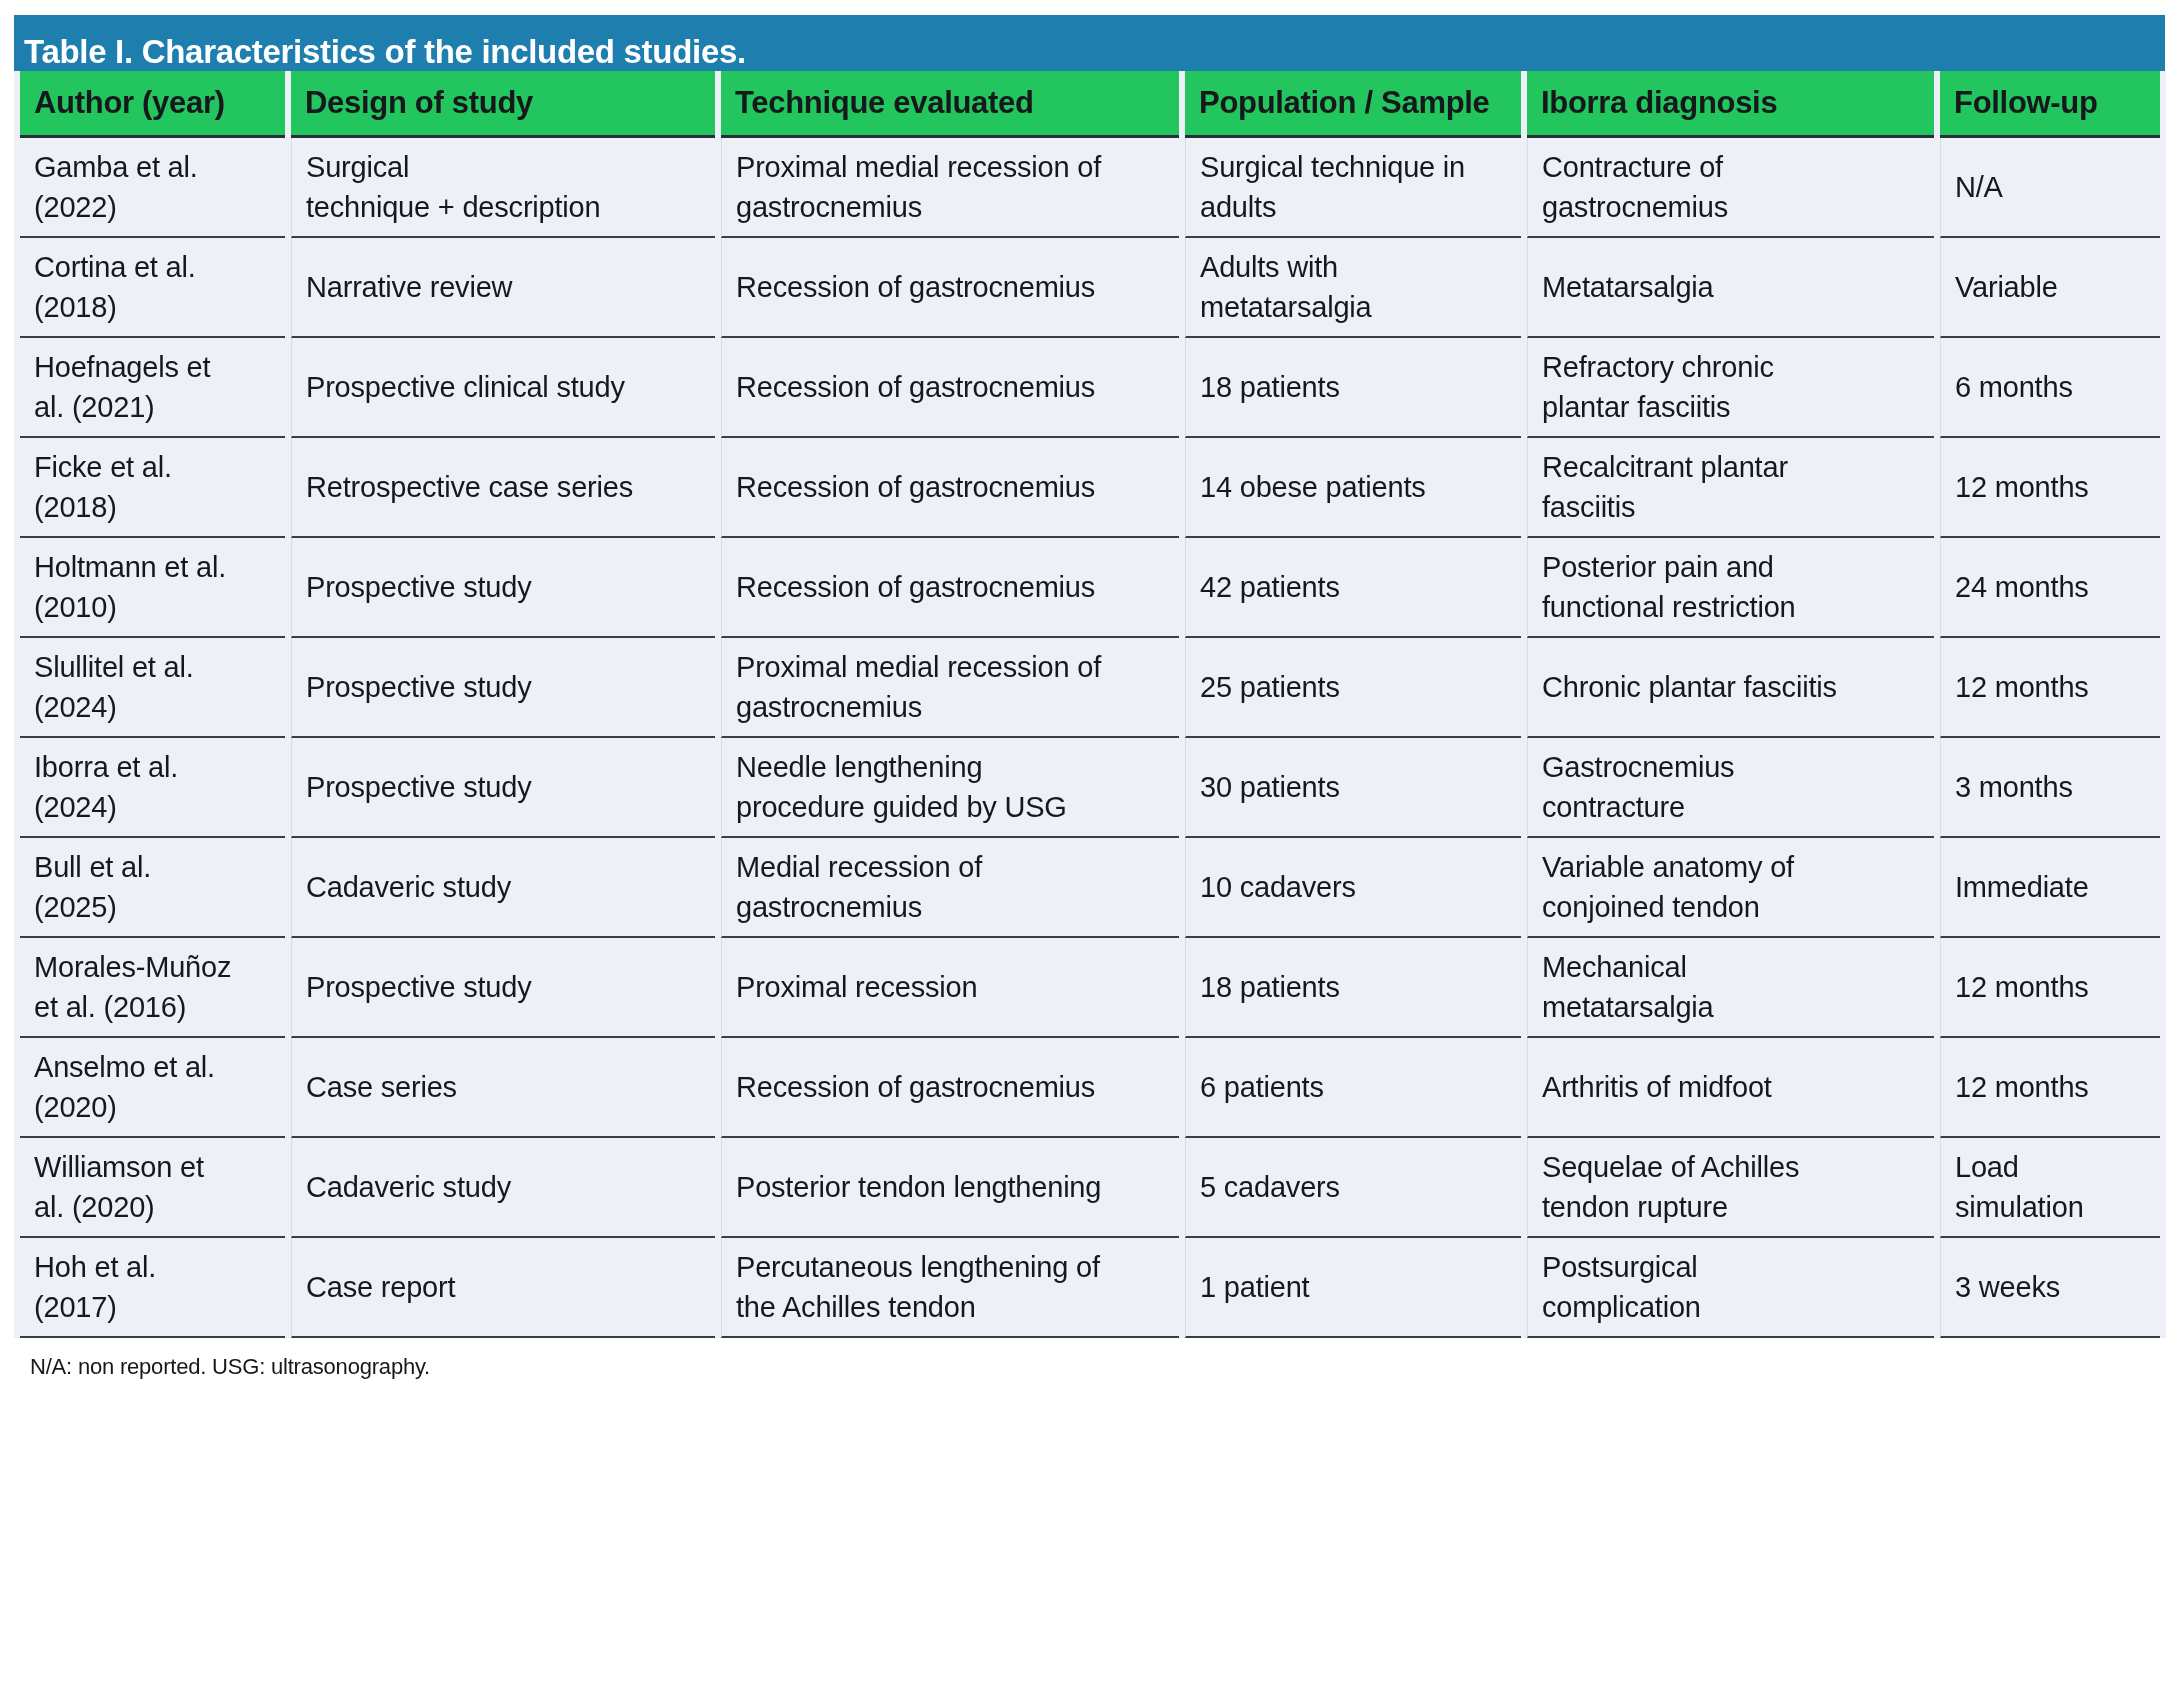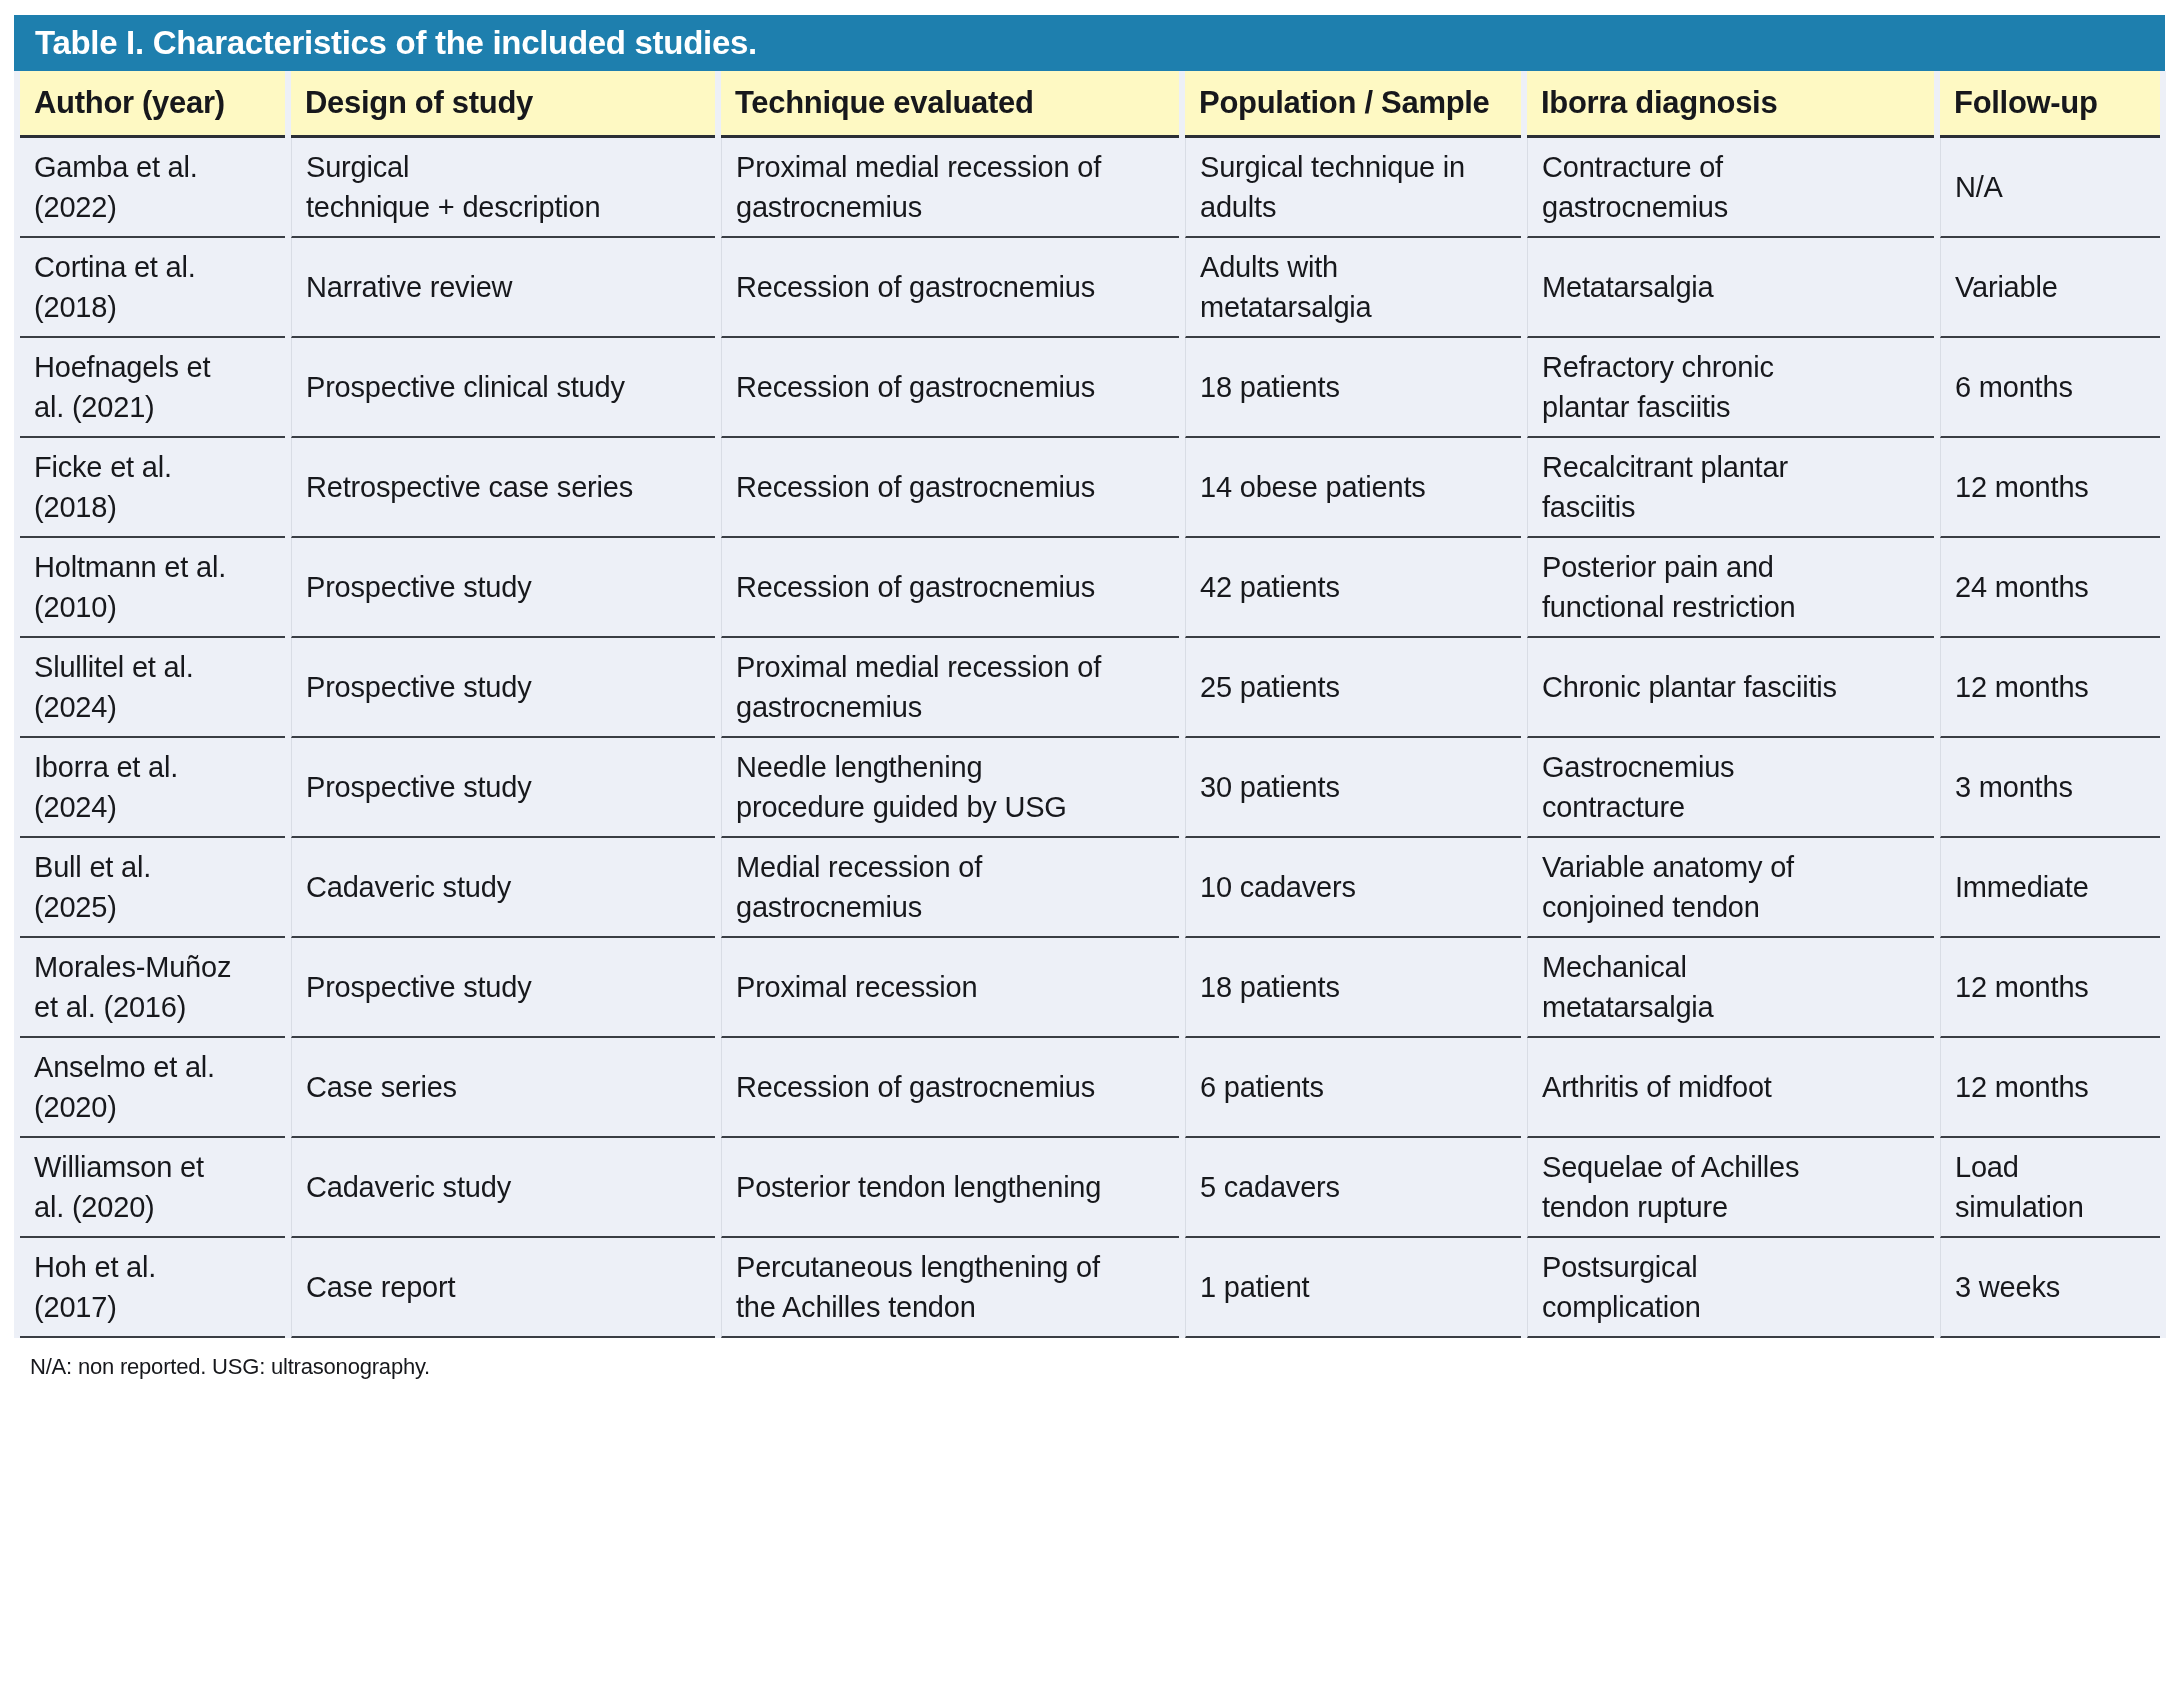--- a/index.html
+++ b/index.html
@@ -16,22 +16,22 @@
     position: absolute;
     left: 14px;
     top: 15px;
     width: 2151px;
   }
   .title-bar {
     background: #1e7fae;
     color: #ffffff;
     height: 56px;
     display: flex;
-    align-items: center;
-    padding-left: 21px;
+    align-items: flex-end;
+    padding-left: 10px;
     box-sizing: border-box;
     font-size: 33px;
     font-weight: bold;
     letter-spacing: -0.3px;
   }
   table.studies {
     width: 2151px;
     table-layout: fixed;
     border-collapse: separate;
     border-spacing: 6px 0;
@@ -43,21 +43,21 @@
     vertical-align: middle;
     padding: 8px 14px;
     overflow: hidden;
   }
   table.studies thead th {
     height: 67px;
     font-size: 31px;
     font-weight: bold;
     letter-spacing: -0.3px;
     border-bottom: 3px solid #2b2f35;
-    background: #fef9c3;
+    background: #22c55e;
   }
   table.studies tbody td {
     height: 100px;
     font-size: 29px;
     line-height: 40px;
     letter-spacing: -0.2px;
     white-space: pre-line;
     border-bottom: 2px solid #3a3e44;
     background: #edf0f7;
   }

